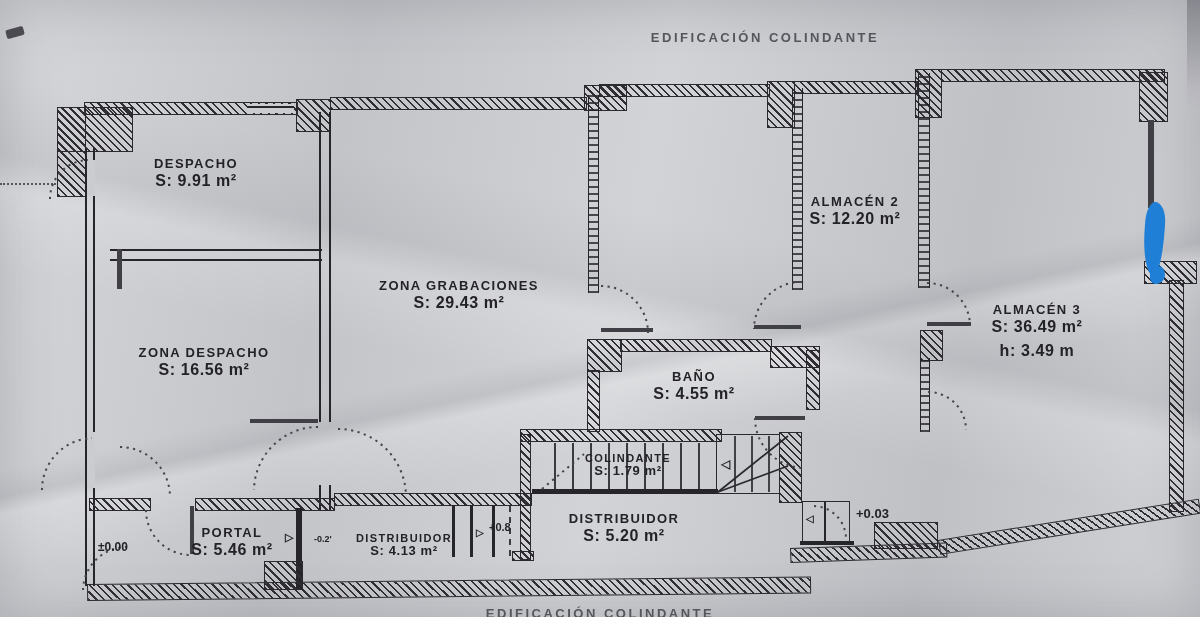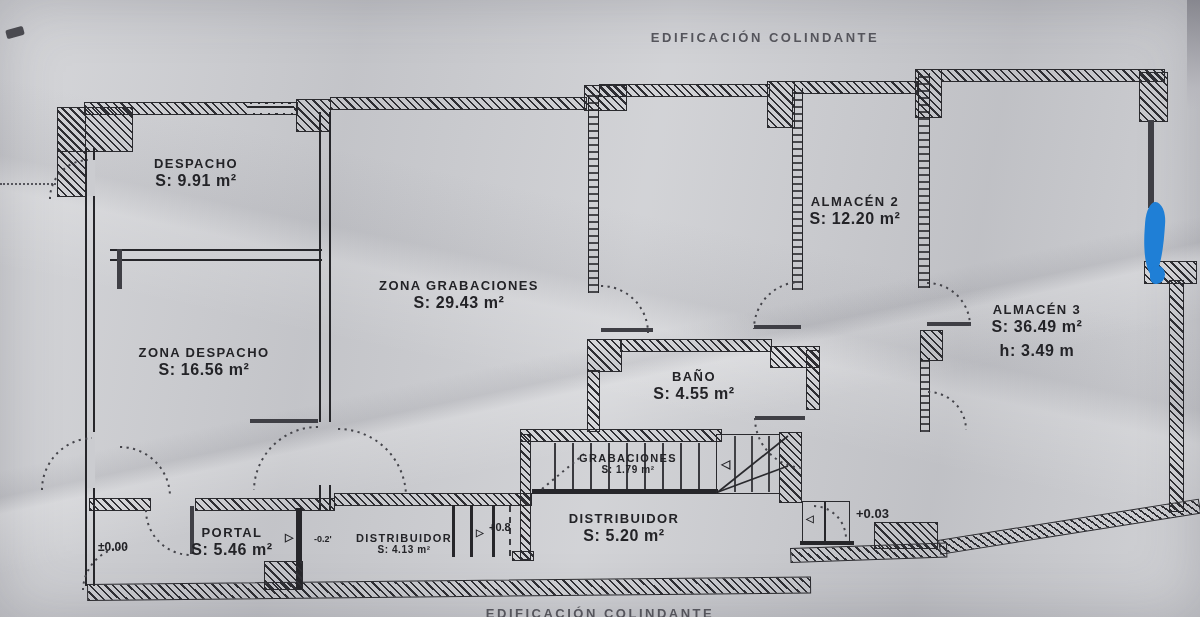--- a/index.html
+++ b/index.html
@@ -23,21 +23,21 @@
   .wt{position:absolute;box-sizing:border-box;border-left:1.8px solid #26262a;border-right:1.8px solid #26262a;
       background:repeating-linear-gradient(0deg,rgba(38,38,42,.8) 0 2.4px,transparent 2.4px 7px);}
   
   .ws{position:absolute;background:#26262a;}
   .leaf{position:absolute;background:#3f3f45;}
   .gap{position:absolute;background:#cbccd0;}
   .lbl{position:absolute;text-align:center;color:#232327;line-height:1.12;}
   .lbl .rn{display:block;font-size:13px;letter-spacing:1.4px;font-weight:bold;}
   .lbl .ra{display:block;font-size:16px;letter-spacing:.6px;font-weight:bold;}
   .lbl.small .rn{font-size:11px;}
-  .lbl.small .ra{font-size:10px;}
+  .lbl.small .ra{font-size:13px;}
   .mark{position:absolute;color:#232327;font-weight:bold;}
   .glyph{position:absolute;color:#232327;font-size:11px;font-weight:bold;}
   .bound{position:absolute;color:#55555c;font-size:13px;letter-spacing:2.5px;text-align:center;font-weight:bold;}
   svg.arcs{position:absolute;left:0;top:0;pointer-events:none;}
   .pen{position:absolute;background:#1f7fd6;}
   .crease{position:absolute;inset:0;pointer-events:none;}
 </style>
 </head>
 <body>
 
@@ -179,21 +179,21 @@
     <span class="ra">S: 36.49 m²</span>
   </div>
   <div class="lbl" style="left:947px;top:342px;width:180px;">
     <span class="ra">h: 3.49 m</span>
   </div>
   <div class="lbl" style="left:604px;top:370px;width:180px;">
     <span class="rn">BAÑO</span>
     <span class="ra">S: 4.55 m²</span>
   </div>
   <div class="lbl small" style="left:538px;top:452px;width:180px;">
-    <span class="rn">GRABACIONES</span>
+    <span class="rn">COLINDANTE</span>
     <span class="ra">S: 1.79 m²</span>
   </div>
   <div class="lbl" style="left:534px;top:512px;width:180px;">
     <span class="rn">DISTRIBUIDOR</span>
     <span class="ra">S: 5.20 m²</span>
   </div>
   <div class="lbl small" style="left:314px;top:532px;width:180px;">
     <span class="rn">DISTRIBUIDOR</span>
     <span class="ra">S: 4.13 m²</span>
   </div>

